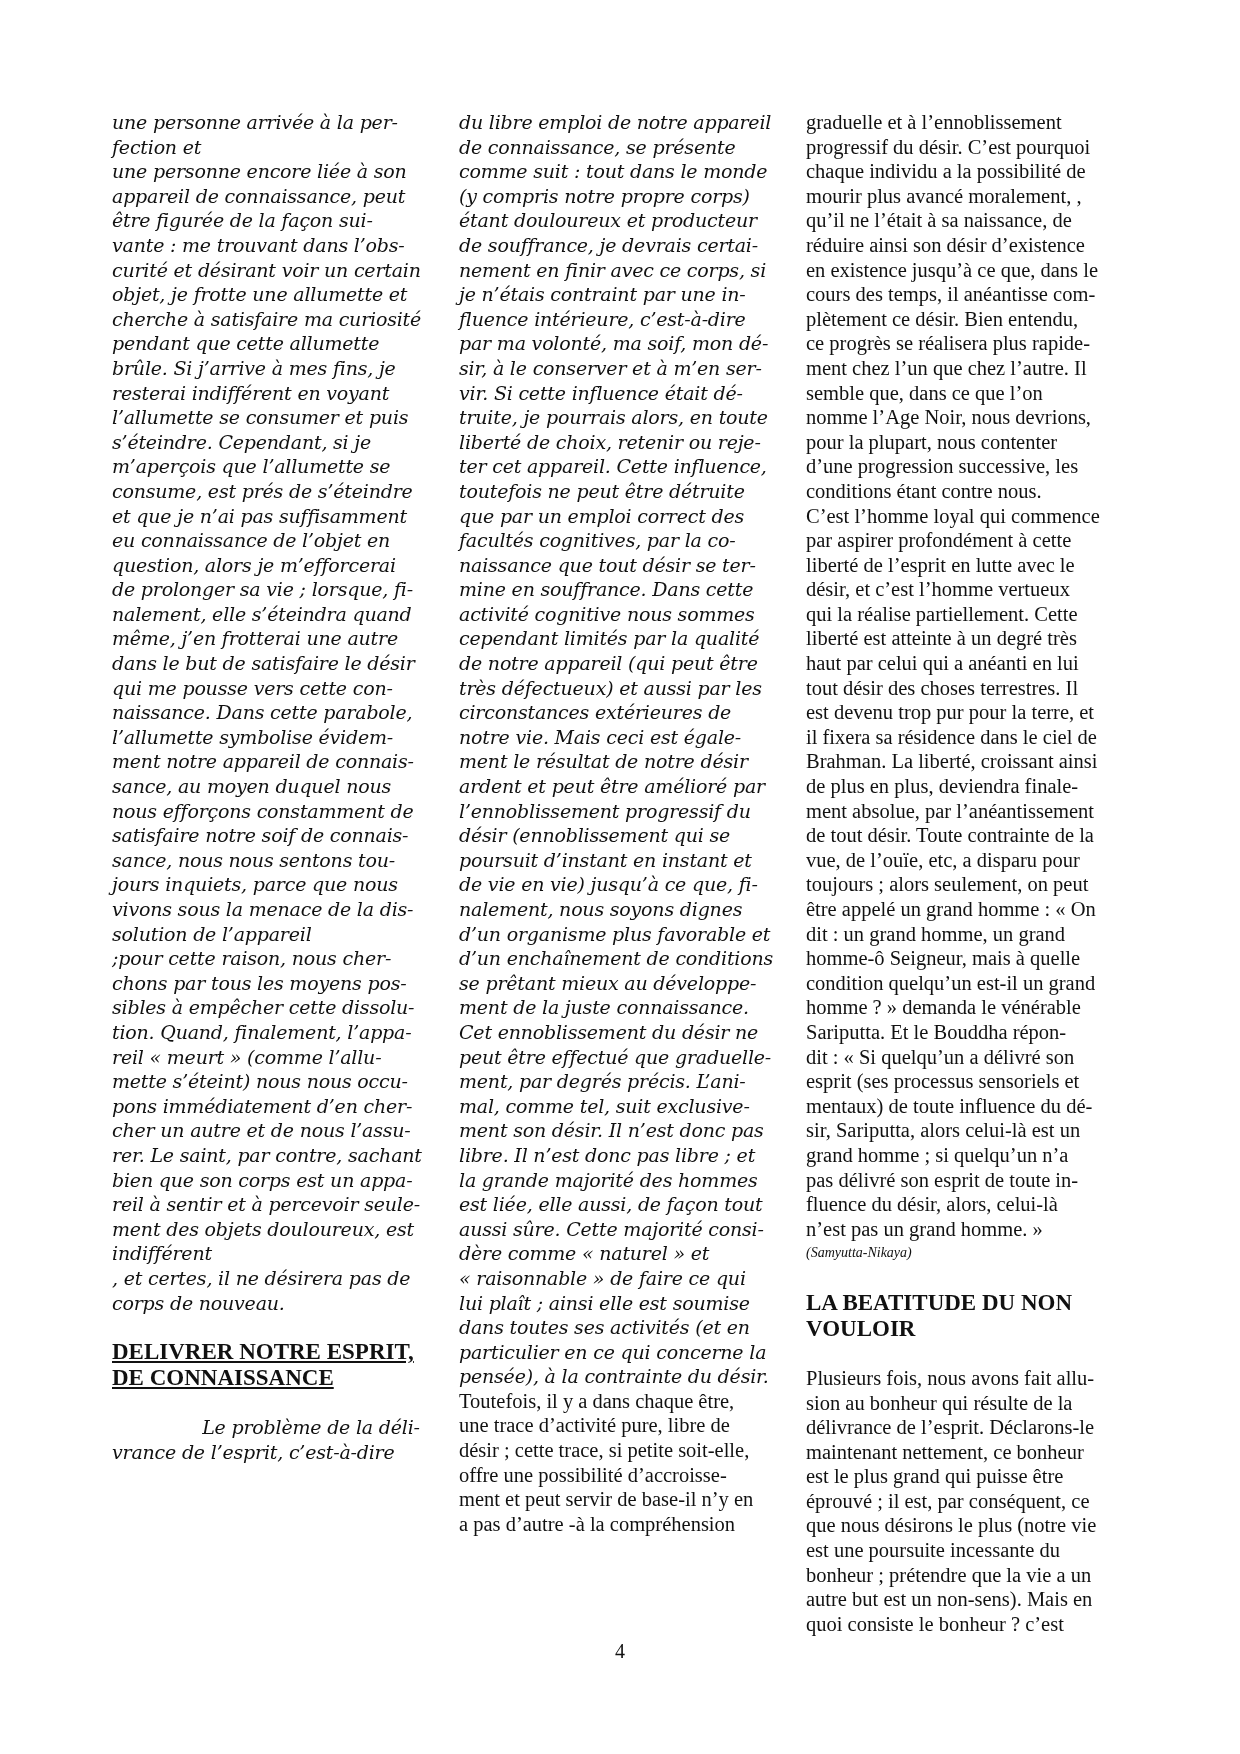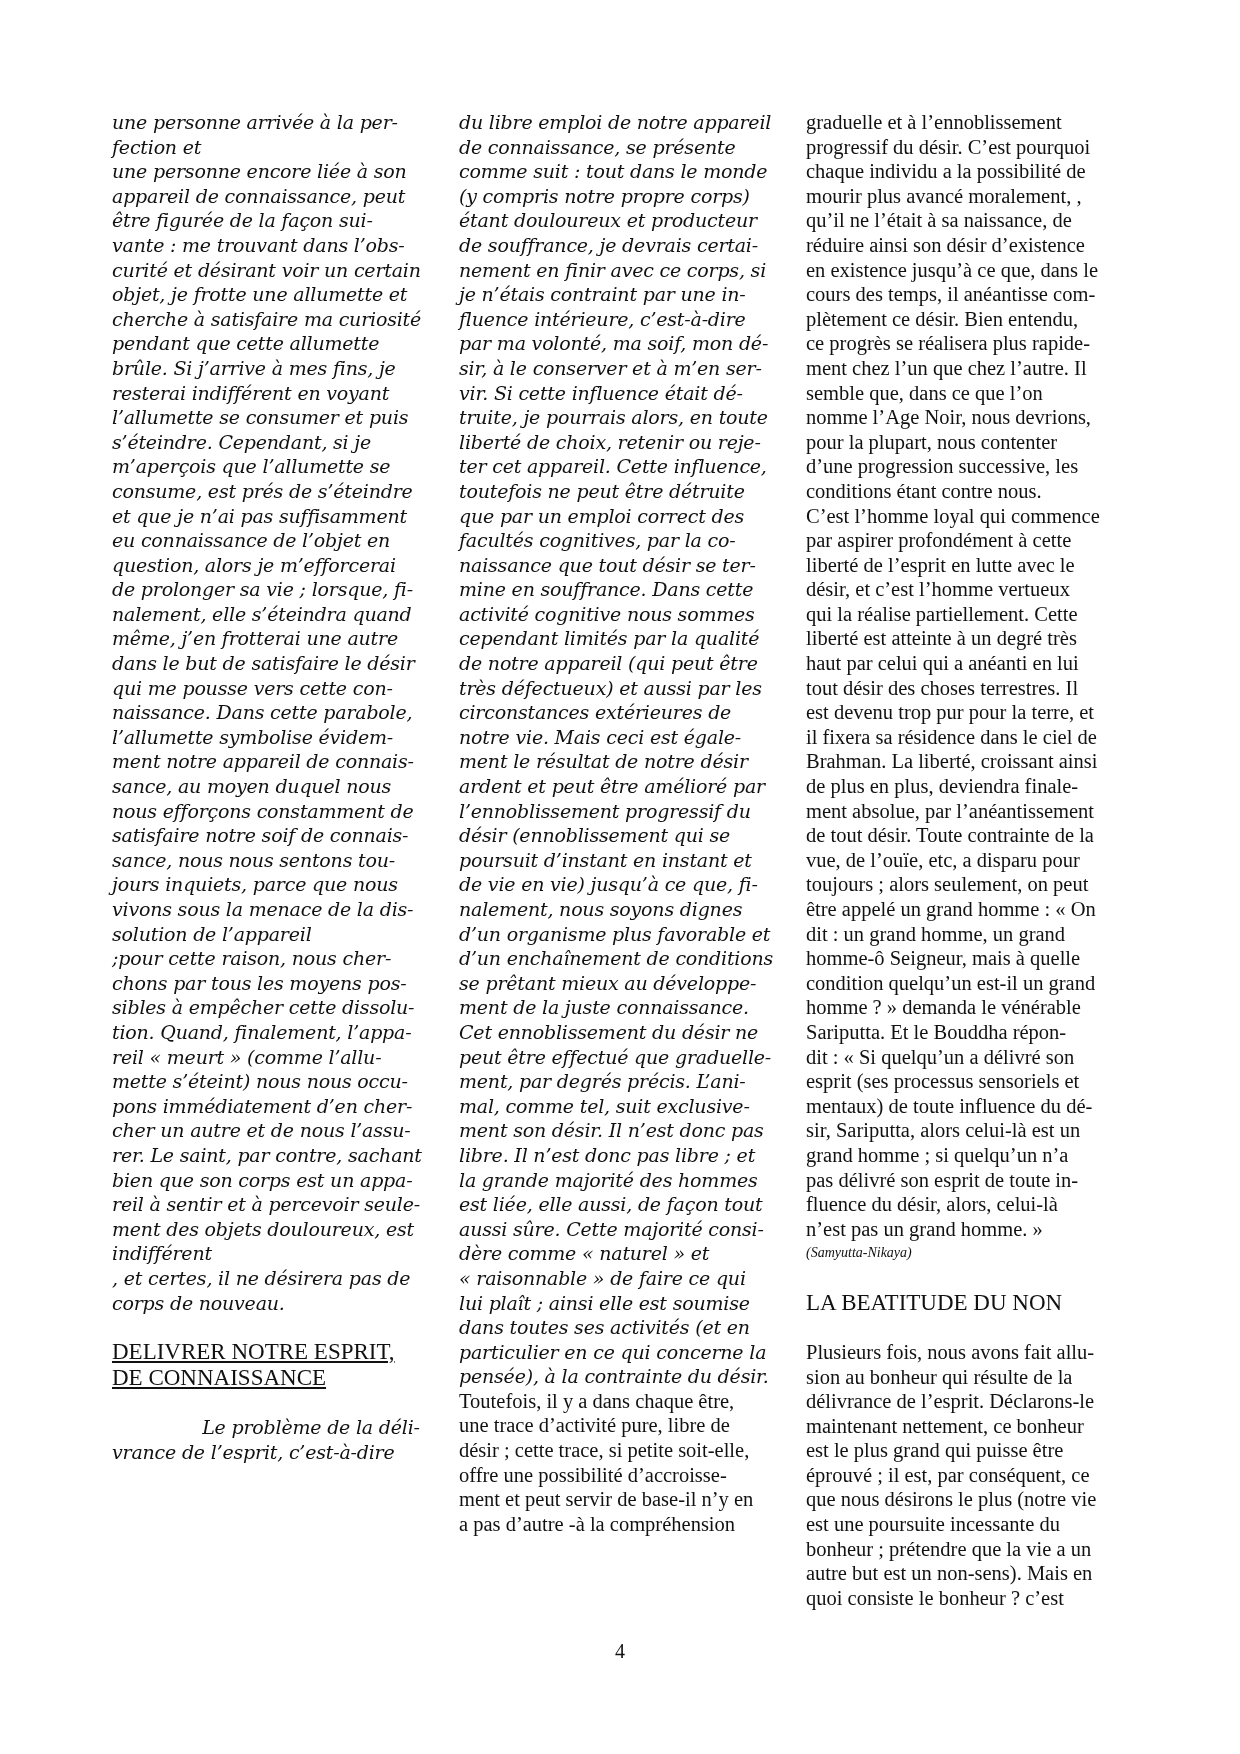--- a/index.html
+++ b/index.html
@@ -5,21 +5,21 @@
   html, body { margin: 0; padding: 0; background: #ffffff; }
   body { width: 1240px; height: 1754px; position: relative; overflow: hidden; color: #111; }
   .col { position: absolute; top: 110px; }
   .col1 { left: 112px; width: 340px; }
   .col2 { left: 459px; width: 345px; }
   .col3 { left: 806px; width: 340px; }
   .line { display: block; white-space: nowrap; font-size: 20.5px; line-height: 24.6px; height: 24.6px; }
   .it { font-family: "DejaVu Serif", serif; font-style: italic; font-size: 19px; letter-spacing: -0.2px; }
   .rm { font-family: "Liberation Serif", serif; font-size: 20.5px; }
   .rm-it { font-family: "Liberation Serif", serif; font-style: italic; font-size: 14px; }
-  .heading { font-family: "Liberation Serif", serif; font-weight: normal; font-size: 23px; line-height: 26px; display: block; white-space: nowrap; }
+  .heading { font-family: "Liberation Serif", serif; font-weight: bold; font-size: 23px; line-height: 26px; display: block; white-space: nowrap; }
   .heading.ul span { text-decoration: underline; text-decoration-thickness: 2px; text-underline-offset: 2px; }
   .gap { display: block; height: 24px; }
   .indent { padding-left: 58px; text-align: center; }
   .page-number { position: absolute; top: 1640px; left: 0; width: 1240px; text-align: center; font-family: "Liberation Serif", serif; font-size: 20px; }
 </style>
 </head>
 <body>
 
 <div class="col col1">
   <div id="c1a">
@@ -196,20 +196,21 @@
       <span class="line rm">sir, Sariputta, alors celui-là est un</span>
       <span class="line rm">grand homme ; si quelqu’un n’a</span>
       <span class="line rm">pas délivré son esprit de toute in-</span>
       <span class="line rm">fluence du désir, alors, celui-là</span>
       <span class="line rm">n’est pas un grand homme. »</span>
     </div>
   <span class="line rm-it">(Samyutta-Nikaya)</span>
   <span class="gap"></span>
   <div id="c3h">
       <span class="heading"><span>LA BEATITUDE DU NON</span></span>
+      <span class="heading"><span>VOULOIR</span></span>
     </div>
   <span class="gap"></span>
   <div id="c3b">
       <span class="line rm"> Plusieurs fois, nous avons fait allu-</span>
       <span class="line rm">sion au bonheur qui résulte de la</span>
       <span class="line rm">délivrance de l’esprit. Déclarons-le</span>
       <span class="line rm">maintenant nettement, ce bonheur</span>
       <span class="line rm">est le plus grand qui puisse être</span>
       <span class="line rm">éprouvé ; il est, par conséquent, ce</span>
       <span class="line rm">que nous désirons le plus (notre vie</span>

